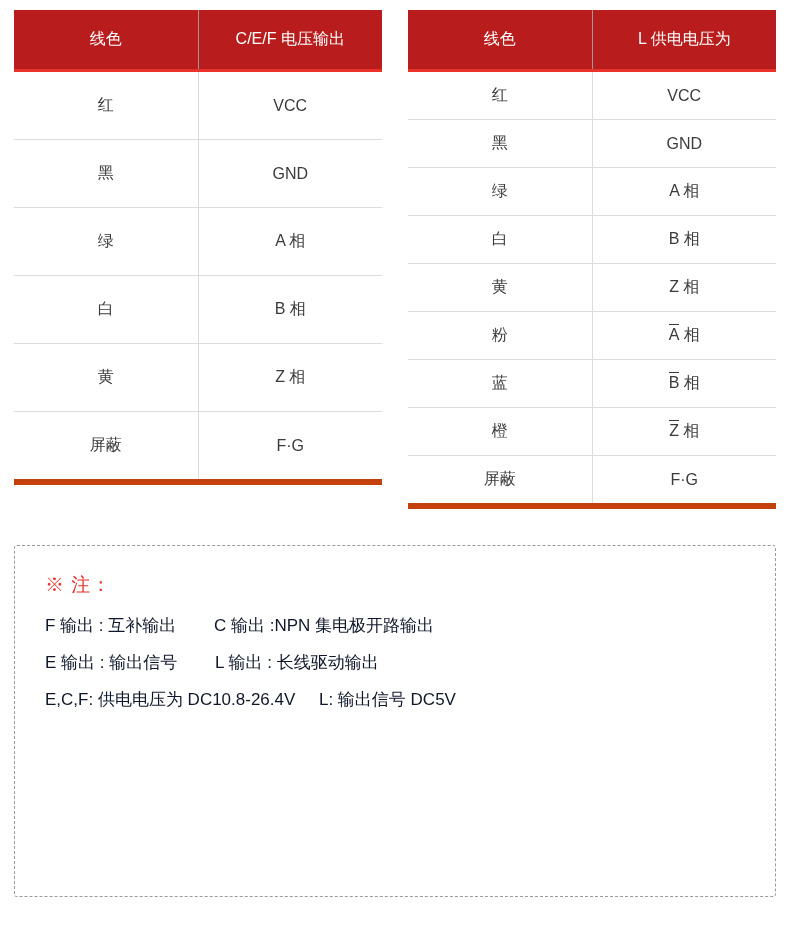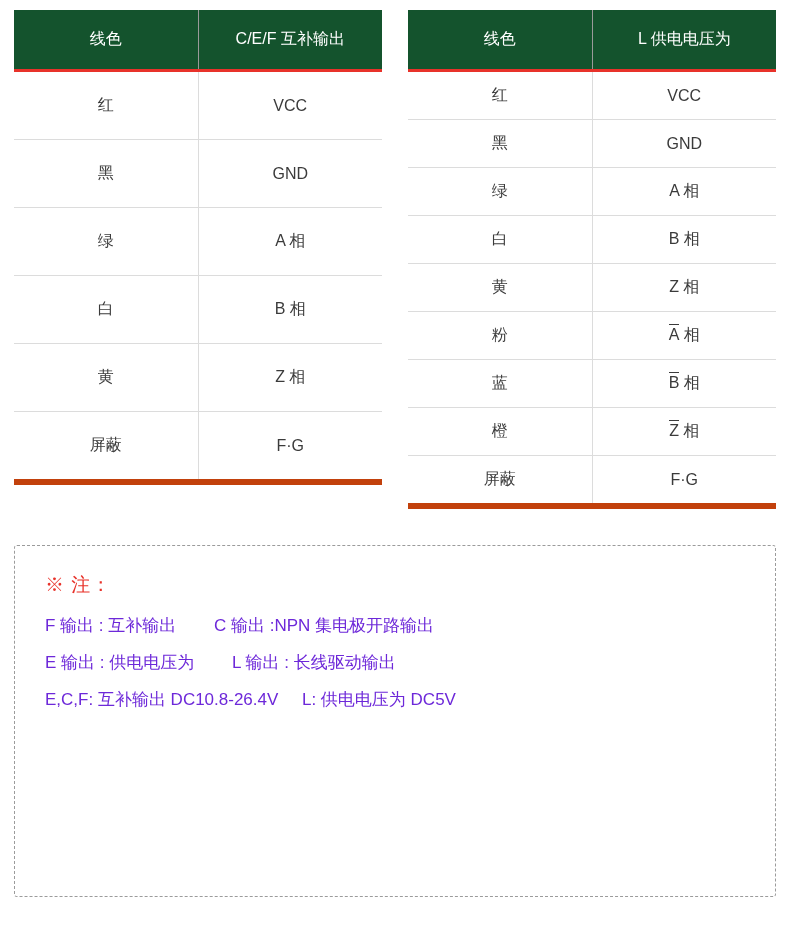--- a/index.html
+++ b/index.html
@@ -27,21 +27,21 @@
   .table-wrap {
     flex: 1 1 0;
     min-width: 0;
   }
   table.spec {
     width: 100%;
     border-collapse: collapse;
     table-layout: fixed;
   }
   table.spec th {
-    background: #14532d;
+    background: #b91c1c;
     color: #ffffff;
     font-weight: normal;
     font-size: 16px;
     padding: 19px 8px;
     text-align: center;
     border-bottom: 3px solid #e8322a;
   }
   table.spec td {
     text-align: center;
     font-size: 16px;
@@ -75,39 +75,39 @@
     padding: 26px 30px;
   }
   .note-title {
     color: #e8322a;
     font-size: 19px;
     margin: 0 0 16px 0;
     letter-spacing: 1px;
   }
   .note-line {
     font-size: 17px;
-    color: #6d28d9;
+    color: #0f172a;
     margin: 0 0 14px 0;
     white-space: pre;
   }
   .note-line:last-child { margin-bottom: 0; }
 </style>
 </head>
 <body>
 
 <div class="page">
 
   <div class="tables">
 
     <div class="table-wrap tw-left">
       <table class="spec">
         <thead>
           <tr>
             <th class="sep-left">线色</th>
-            <th>C/E/F 互补输出</th>
+            <th>C/E/F 电压输出</th>
           </tr>
         </thead>
         <tbody>
           <tr>
             <td class="sep-left">红</td>
             <td>VCC</td>
           </tr>
           <tr>
             <td class="sep-left">黑</td>
             <td>GND</td>
@@ -179,17 +179,17 @@
           </tr>
         </tbody>
       </table>
     </div>
 
   </div>
 
   <div class="note-box">
     <div class="note-title">※ 注：</div>
     <div class="note-line">F 输出 : 互补输出        C 输出 :NPN 集电极开路输出</div>
-    <div class="note-line">E 输出 : 供电电压为        L 输出 : 长线驱动输出</div>
-    <div class="note-line">E,C,F: 互补输出 DC10.8-26.4V     L: 供电电压为 DC5V</div>
+    <div class="note-line">E 输出 : 输出信号        L 输出 : 长线驱动输出</div>
+    <div class="note-line">E,C,F: 供电电压为 DC10.8-26.4V     L: 输出信号 DC5V</div>
   </div>
 
 </div>
 
 </body></html>

